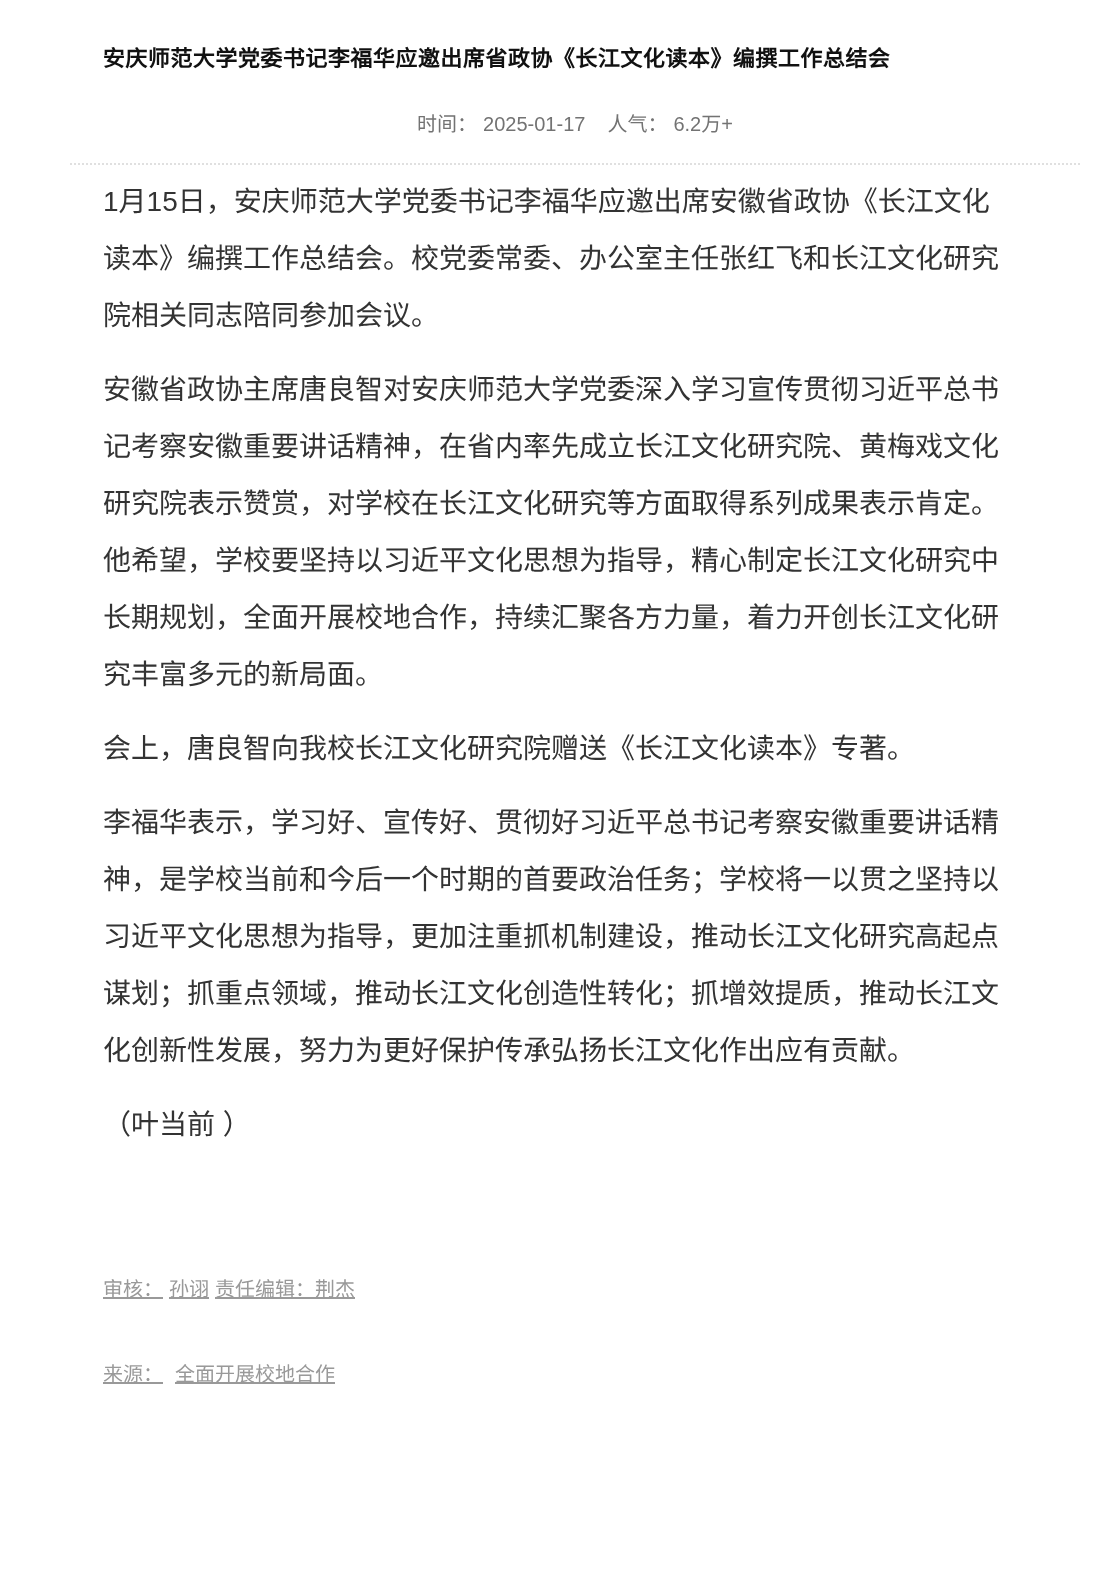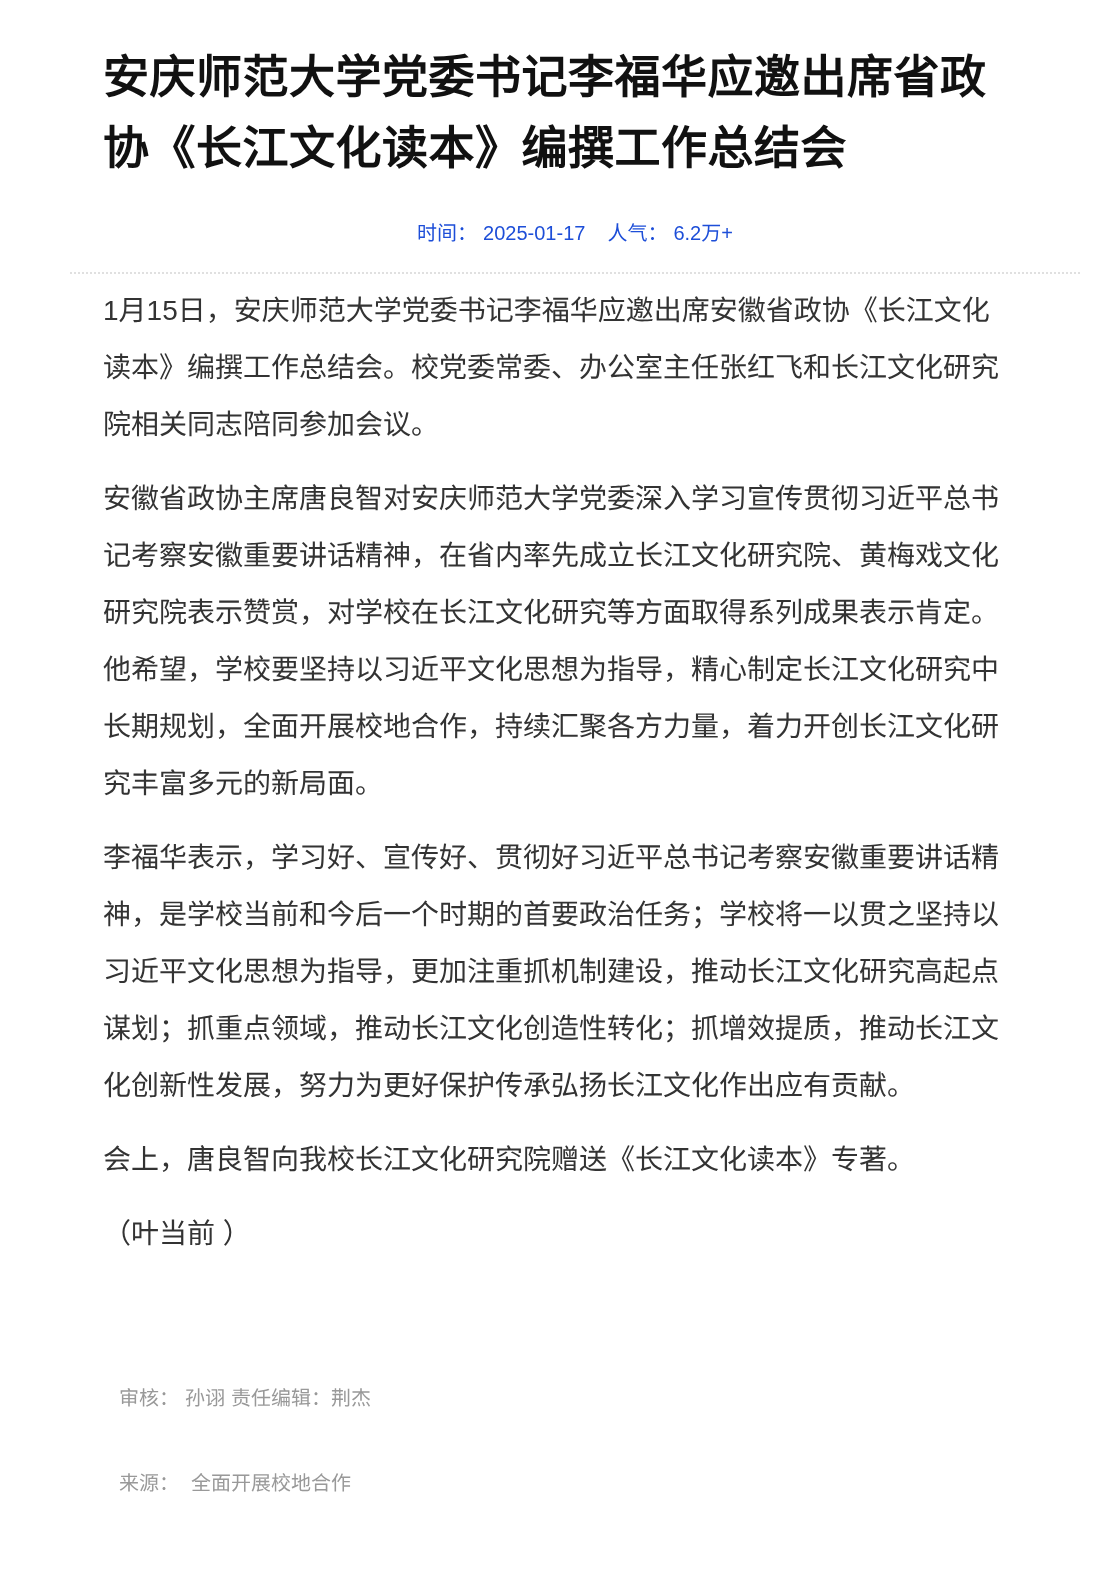--- a/index.html
+++ b/index.html
@@ -12,31 +12,31 @@
     font-family: "Liberation Sans", "DejaVu Sans", sans-serif;
     -webkit-font-smoothing: antialiased;
   }
   .container {
     margin-left: 70px;
     margin-right: 14px; 
   }
   .article-title {
     margin: 42px 65px 0 33px;
     max-width: 900px;
-    font-size: 46px;
+    font-size: 22px;
     font-weight: 700;
     color: #111111;
     line-height: 1.55;
     letter-spacing: 0.5px;
   }
   .meta-row {
     margin-top: 32px;
     text-align: center;
     font-size: 20px;
-    color: #1d4ed8;
+    color: #737373;
     white-space: nowrap;
   }
   .meta-row .meta-label { margin-right: 6px; }
   .meta-row .meta-value { margin-right: 22px; }
   .meta-row .meta-value:last-child { margin-right: 0; }
   .divider {
     margin-top: 26px;
     height: 0;
     border-top: 2px dotted #e0e0e0;
   }
@@ -52,21 +52,22 @@
   }
   .author-note {
     margin-top: 0;
   }
   .footer {
     margin: 120px 65px 0 33px;
     font-size: 20px;
     color: #999999;
   }
   .footer-line {
-    margin: 0 0 56px 16px;
+    margin: 0 0 56px 0;
+    text-decoration: underline;
   }
   .footer-line:last-child {
     margin-bottom: 40px;
   }
   .footer .sep { margin-right: 6px; }
   .footer .source-value { margin-left: 12px; }
 </style>
 </head>
 <body>
 
@@ -76,22 +77,22 @@
 
   <div class="meta-row">
     <span class="meta-label">时间：</span><span class="meta-value">2025-01-17</span><span class="meta-label">人气：</span><span class="meta-value">6.2万+</span>
   </div>
 
   <div class="divider"></div>
 
   <div class="article-body">
     <p>1月15日，安庆师范大学党委书记李福华应邀出席安徽省政协《长江文化读本》编撰工作总结会。校党委常委、办公室主任张红飞和长江文化研究院相关同志陪同参加会议。</p>
     <p>安徽省政协主席唐良智对安庆师范大学党委深入学习宣传贯彻习近平总书记考察安徽重要讲话精神，在省内率先成立长江文化研究院、黄梅戏文化研究院表示赞赏，对学校在长江文化研究等方面取得系列成果表示肯定。他希望，学校要坚持以习近平文化思想为指导，精心制定长江文化研究中长期规划，全面开展校地合作，持续汇聚各方力量，着力开创长江文化研究丰富多元的新局面。</p>
+    <p>会上，唐良智向我校长江文化研究院赠送《长江文化读本》专著。</p>
     <p>李福华表示，学习好、宣传好、贯彻好习近平总书记考察安徽重要讲话精神，是学校当前和今后一个时期的首要政治任务；学校将一以贯之坚持以习近平文化思想为指导，更加注重抓机制建设，推动长江文化研究高起点谋划；抓重点领域，推动长江文化创造性转化；抓增效提质，推动长江文化创新性发展，努力为更好保护传承弘扬长江文化作出应有贡献。</p>
-    <p>会上，唐良智向我校长江文化研究院赠送《长江文化读本》专著。</p>
     <p class="author-note">（叶当前 ）</p>
   </div>
 
   <div class="footer">
     <div class="footer-line">
       <span class="sep">审核：</span><span class="sep">孙诩</span><span>责任编辑：</span><span>荆杰</span>
     </div>
     <div class="footer-line">
       <span>来源：</span><span class="source-value">全面开展校地合作</span>
     </div>

